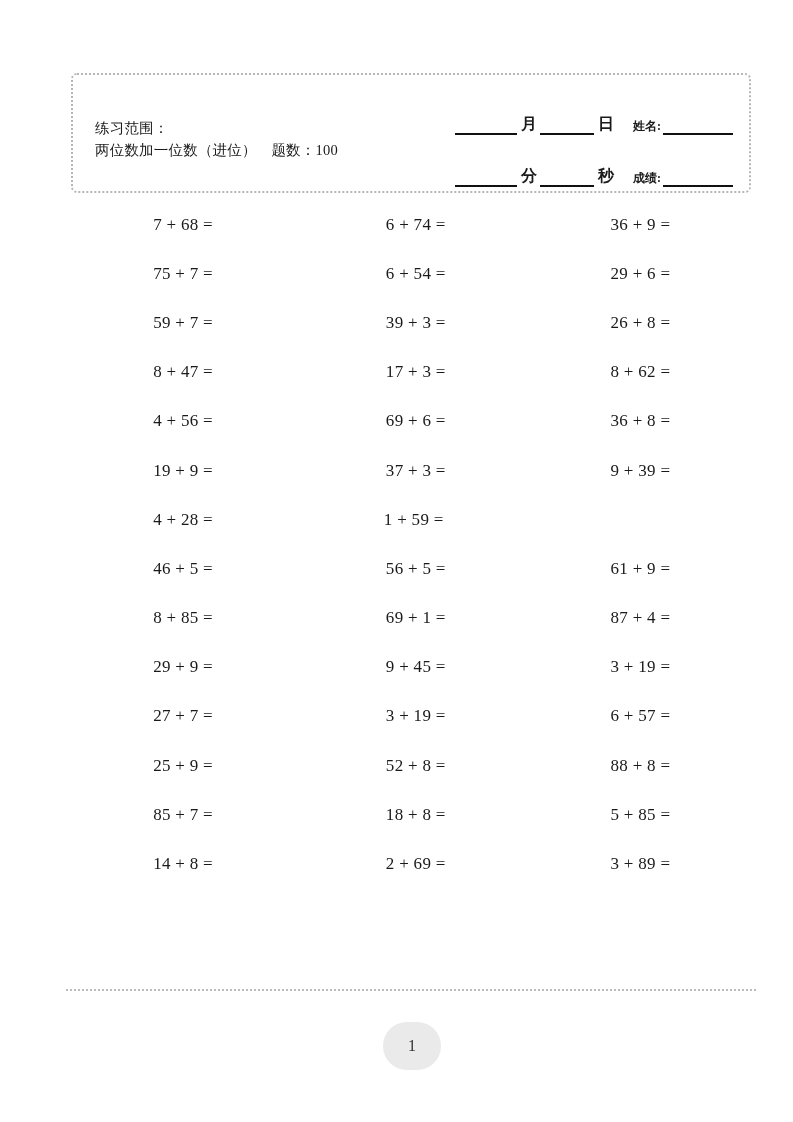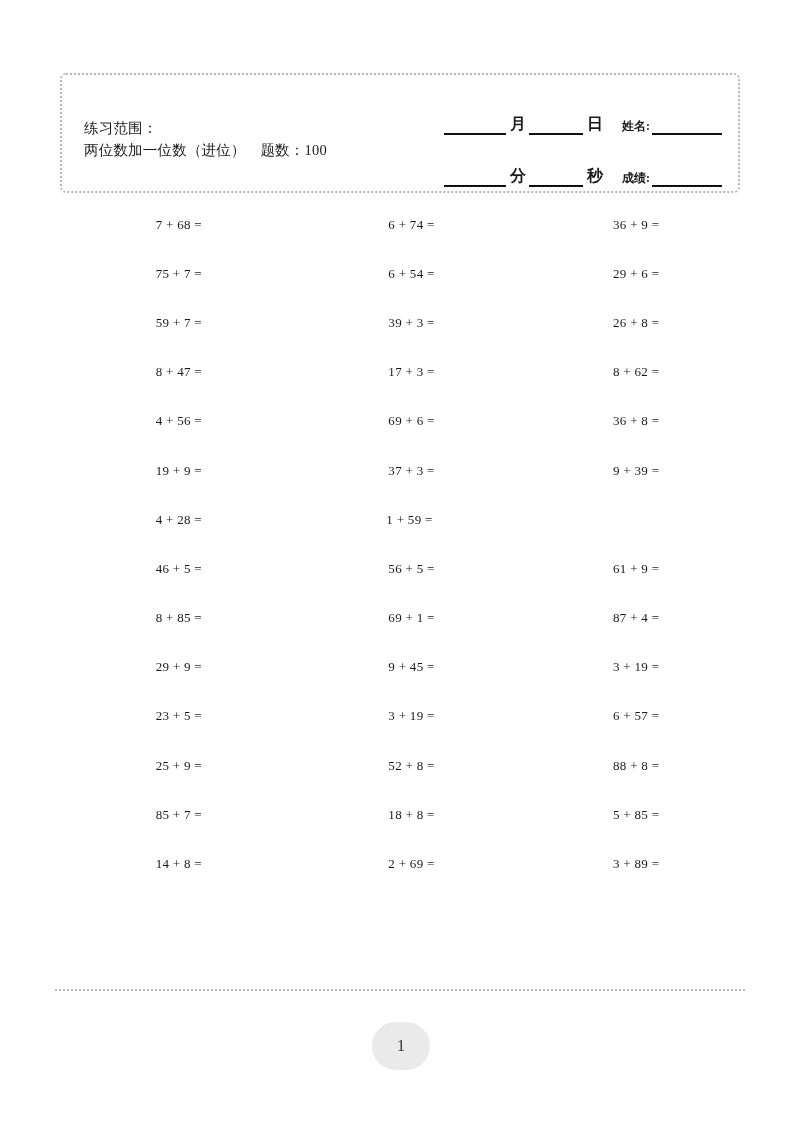--- a/index.html
+++ b/index.html
@@ -11,21 +11,21 @@
     width: 793px;
     height: 1122px;
     position: relative;
     font-family: "Liberation Serif", "DejaVu Serif", serif;
     color: #1a1a1a;
     overflow: hidden;
   }
 
   .page {
     position: absolute;
-    left: 5px; top: 0;
+    left: 16px; top: 0;
     width: 733px;
     height: 1122px;
   }
 
   
   .header-box {
     position: absolute;
     left: 55px;
     top: 73px;
     width: 680px;
@@ -102,21 +102,21 @@
   }
   .prow {
     display: flex;
     height: 49.2px;
     align-items: center;
   }
   .pcell {
     width: 33.333%;
     box-sizing: border-box;
     text-align: left;
-    font-size: 13px;
+    font-size: 17px;
     letter-spacing: 0.3px;
     white-space: nowrap;
   }
   .pcell .expr {
     display: inline-block;
     width: 120px;
     text-align: right;
   }
   .pcell.c1 { padding-left: 22px; }
   .pcell.c2 { padding-left: 28px; }
@@ -224,21 +224,21 @@
         <div class="pcell c1"><span class="expr">8 + 85 =</span></div>
         <div class="pcell c2"><span class="expr">69 + 1 =</span></div>
         <div class="pcell c3"><span class="expr">87 + 4 =</span></div>
       </div>
       <div class="prow">
         <div class="pcell c1"><span class="expr">29 + 9 =</span></div>
         <div class="pcell c2"><span class="expr">9 + 45 =</span></div>
         <div class="pcell c3"><span class="expr">3 + 19 =</span></div>
       </div>
       <div class="prow">
-        <div class="pcell c1"><span class="expr">23 + 5 =</span></div>
+        <div class="pcell c1"><span class="expr">27 + 7 =</span></div>
         <div class="pcell c2"><span class="expr">3 + 19 =</span></div>
         <div class="pcell c3"><span class="expr">6 + 57 =</span></div>
       </div>
       <div class="prow">
         <div class="pcell c1"><span class="expr">25 + 9 =</span></div>
         <div class="pcell c2"><span class="expr">52 + 8 =</span></div>
         <div class="pcell c3"><span class="expr">88 + 8 =</span></div>
       </div>
       <div class="prow">
         <div class="pcell c1"><span class="expr">85 + 7 =</span></div>

